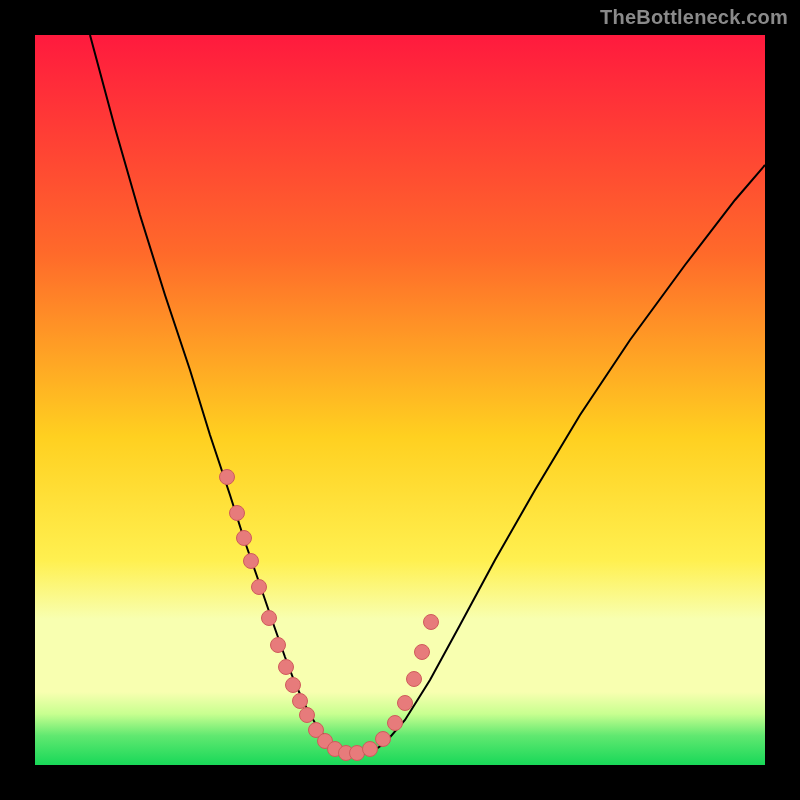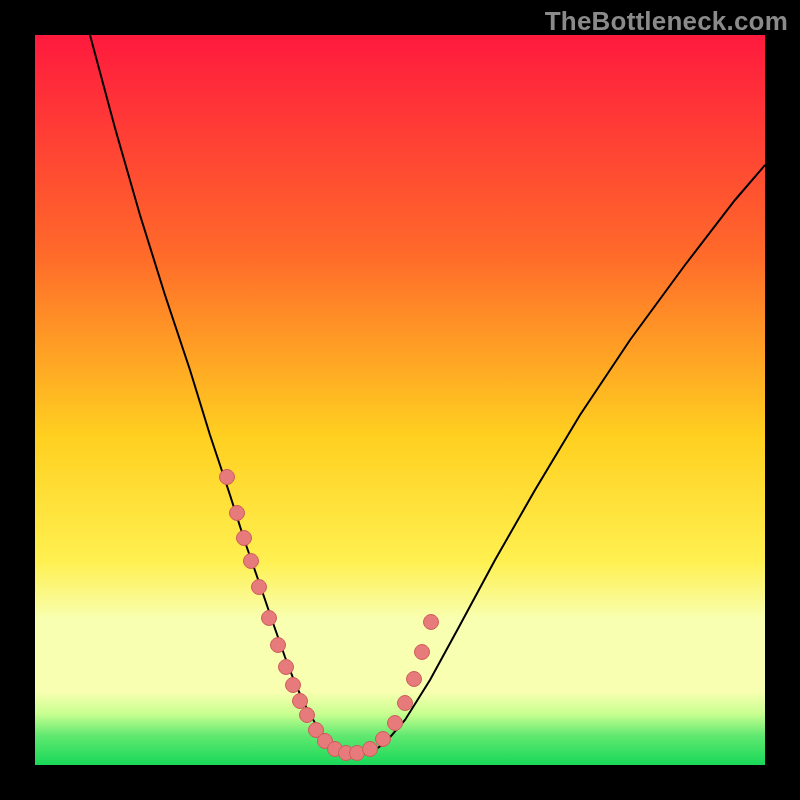--- a/index.html
+++ b/index.html
@@ -24,21 +24,21 @@
     top: 35px;
     width: 730px;
     height: 730px;
     overflow: hidden;
   }
   .watermark {
     position: absolute;
     top: 6px;
     right: 12px;
     font-family: Arial, Helvetica, sans-serif;
-    font-size: 26px;
+    font-size: 20px;
     font-weight: 600;
     color: #8a8a8a;
     letter-spacing: 0.2px;
   }
   svg { display: block; }
 </style>
 </head>
 <body>
 
 <div class="frame">

